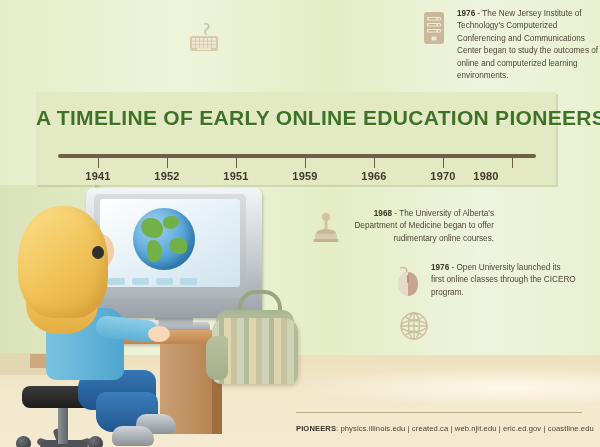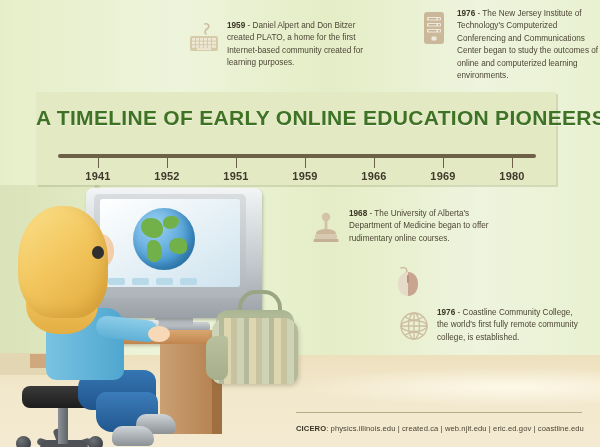--- a/index.html
+++ b/index.html
@@ -41,21 +41,21 @@
   .tickmark{position:absolute;top:78px;transform:translateX(-50%);
     font-size:11px;color:#3f3a2c;font-weight:bold;letter-spacing:.2px;}
 
   
   .fact{position:absolute;display:flex;align-items:flex-start;gap:7px;}
   .fact .ficon{flex:0 0 auto;width:32px;height:40px;position:relative;}
   .fact .ftext{font-size:8.2px;line-height:1.52;color:#4c4635;max-width:150px;}
   .fact .ftext b{color:#3b3525;font-weight:bold;}
   .f1959{left:188px;top:20px;}
   .f1976a{left:418px;top:8px;}
-  .f1968{left:310px;top:208px;}
+  .f1968{left:310px;top:208px;text-align:right;}
   .f1976b{left:392px;top:262px;}
   .f1976c{left:398px;top:307px;}
   .f1968 .ftext,.f1976b .ftext,.f1976c .ftext{max-width:145px;}
 
   
   .ic{position:absolute;left:0;top:0;width:32px;height:40px;}
 
   
   .illus{position:absolute;left:0;top:178px;width:305px;height:232px;}
   .il{position:absolute;}
@@ -173,23 +173,20 @@
           <rect x="4" y="25.2" width="3" height="2.6"></rect>
             <rect x="8" y="25.2" width="3" height="2.6"></rect>
           <rect x="12" y="25.2" width="3" height="2.6"></rect>
             <rect x="16" y="25.2" width="3" height="2.6"></rect>
           <rect x="20" y="25.2" width="3" height="2.6"></rect>
             <rect x="24" y="25.2" width="4" height="2.6"></rect>
           <rect x="9" y="28.2" width="14" height="1.8"></rect>
         </g>
       </svg>
     </div>
-    <div class="ftext">
-      <b>1959</b><span> - </span><span>Daniel Alpert and Don Bitzer created PLATO, a home for the first Internet-based community created for learning purposes.</span>
-    </div>
   </div>
 
   <div class="fact f1976a">
     <div class="ficon">
       <svg class="ic" viewBox="0 0 32 40" fill="none">
         <rect x="6" y="4" width="20" height="32" rx="3" fill="#cbb89b"></rect>
         <g fill="#efe9dc">
           <rect x="9" y="9" width="14" height="3.6" rx="1"></rect>
           <rect x="9" y="15" width="14" height="3.6" rx="1"></rect>
           <rect x="9" y="21" width="14" height="3.6" rx="1"></rect>
@@ -220,22 +217,22 @@
     <div class="tick" style="left:269px"></div>
     <div class="tick" style="left:338px"></div>
     <div class="tick" style="left:407px"></div>
     <div class="tick" style="left:476px"></div>
 
     <div class="tickmark" style="left:62px">1941</div>
     <div class="tickmark" style="left:131px">1952</div>
     <div class="tickmark" style="left:200px">1951</div>
     <div class="tickmark" style="left:269px">1959</div>
     <div class="tickmark" style="left:338px">1966</div>
-    <div class="tickmark" style="left:407px">1969</div>
-    <div class="tickmark" style="left:476px">1980</div>
+    <div class="tickmark" style="left:407px">1970</div>
+    <div class="tickmark" style="left:450px">1980</div>
   </div>
 
   <div class="illus">
 
     <div class="il ch-arm" style="left:36px;top:268px;width:56px;transform:rotate(18deg)"></div>
     <div class="il ch-arm" style="left:36px;top:268px;width:56px;transform:rotate(-18deg)"></div>
     <div class="il ch-arm" style="left:40px;top:270px;width:48px;transform:rotate(70deg)"></div>
 
     <div class="il ch-wheel" style="left:16px;top:258px"></div>
     <div class="il ch-wheel" style="left:88px;top:258px"></div>
@@ -305,35 +302,35 @@
 
   <div class="fact f1976b">
     <div class="ficon">
       <svg class="ic" viewBox="0 0 32 40" fill="none">
         <path d="M9 6c5 -2 7 2 5 5" stroke="#cdbda0" stroke-width="1.5" fill="none" stroke-linecap="round"></path>
         <path d="M16 10c6 0 10 5 10 12s-4 12 -10 12s-10 -5 -10 -12s4 -12 10 -12z" fill="#e4dcc8"></path>
         <path d="M16 10c6 0 10 5 10 12s-4 12 -10 12z" fill="#c9a491"></path>
         <rect x="15" y="13" width="2" height="8" rx="1" fill="#b89079"></rect>
       </svg>
     </div>
+    <div class="ftext">
+      <b>1976</b><span> - </span><span>Open University launched its first online classes through the CICERO program.</span>
+    </div>
   </div>
 
   <div class="fact f1976c">
     <div class="ficon">
       <svg class="ic" viewBox="0 0 32 40" fill="none" stroke="#cdbda0" stroke-width="1.3">
         <circle cx="16" cy="19" r="13"></circle>
         <ellipse cx="16" cy="19" rx="5.5" ry="13"></ellipse>
         <ellipse cx="16" cy="19" rx="13" ry="5.5"></ellipse>
         <path d="M3 19h26M16 6v26"></path>
         <path d="M7 10c6 4 12 4 18 0M7 28c6 -4 12 -4 18 0"></path>
       </svg>
     </div>
-    <div class="ftext">
-      <b>1976</b><span> - </span><span>Coastline Community College, the world's first fully remote community college, is established.</span>
-    </div>
   </div>
 
   <div class="src-rule"></div>
   <div class="sources">
-    <b>CICERO</b><span>: </span><span>physics.illinois.edu | created.ca | web.njit.edu | eric.ed.gov | coastline.edu</span>
+    <b>PIONEERS</b><span>: </span><span>physics.illinois.edu | created.ca | web.njit.edu | eric.ed.gov | coastline.edu</span>
   </div>
 
 </div>
 
 </body></html>

